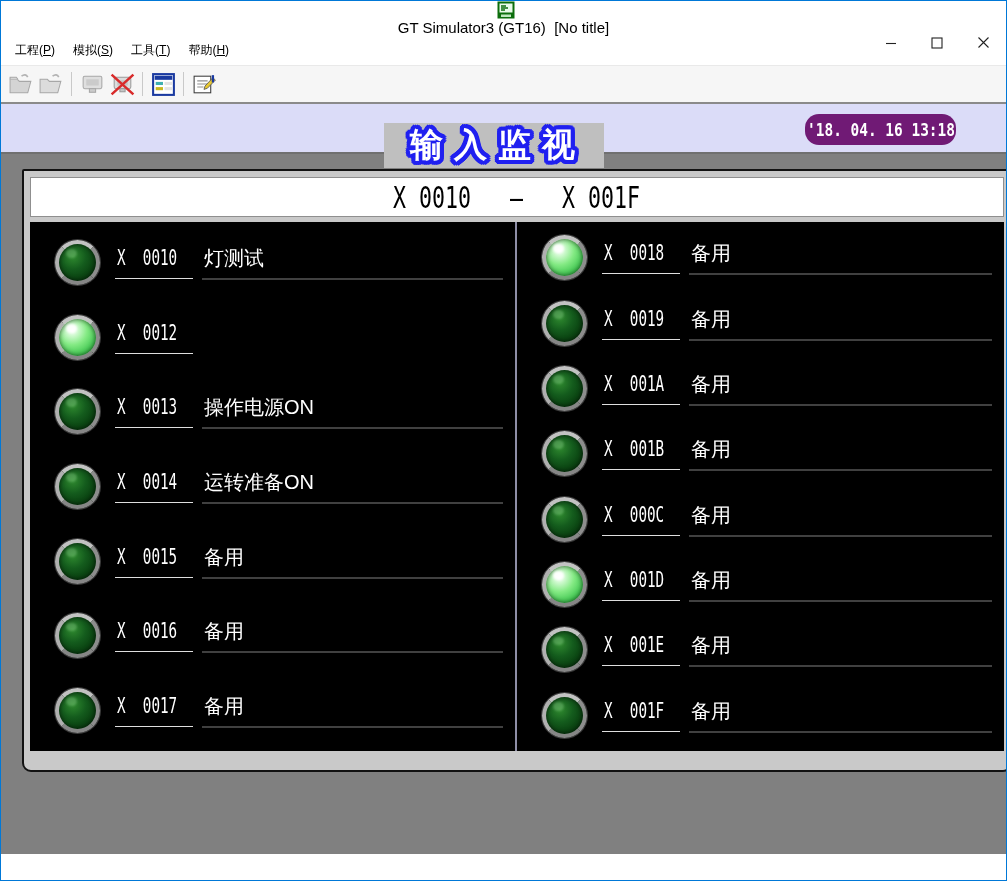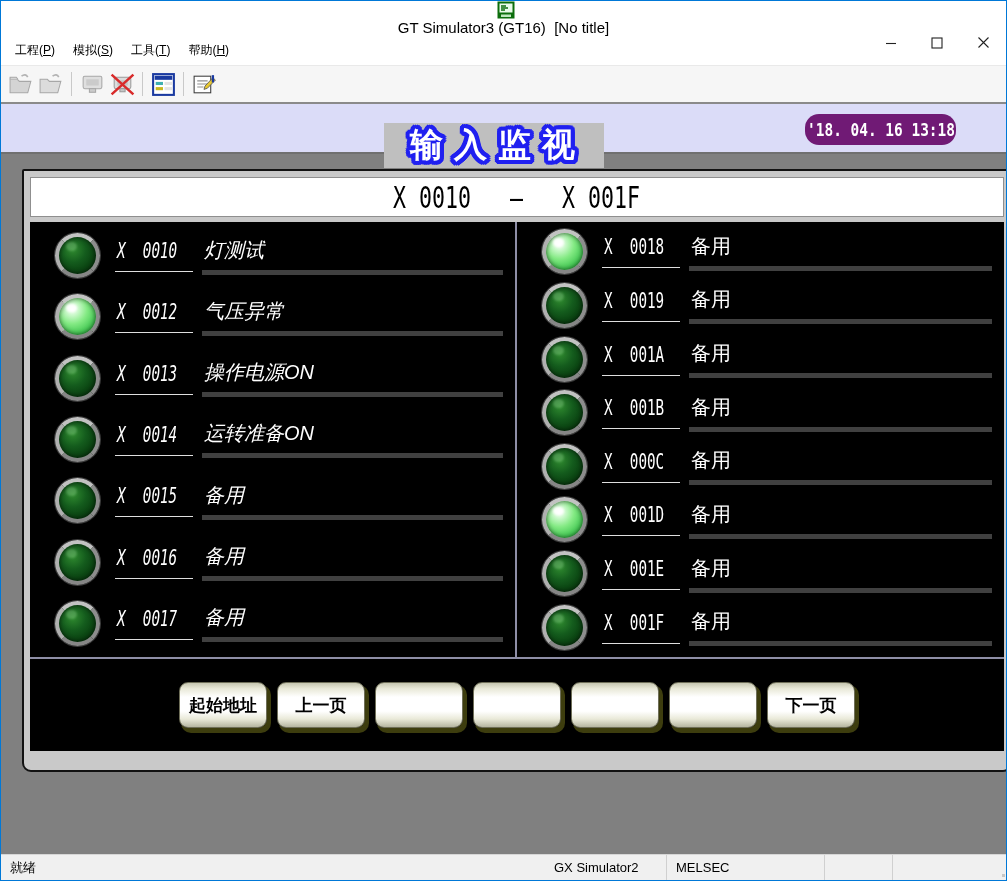--- a/index.html
+++ b/index.html
@@ -45,35 +45,35 @@
   
   .panel{position:absolute;left:21px;top:67px;width:990px;height:603px;
     background:#c9c9c9;border:2px solid #121212;border-radius:2px 2px 9px 9px;padding:6px;}
   .range-band{height:40px;background:#fff;border:1px solid #8f8f8f;
     display:flex;align-items:center;justify-content:center;}
   .range-band span{font-family:"DejaVu Sans Mono", monospace;font-size:30px;color:#000;
     white-space:pre;transform:scaleX(.72);}
   .panel-black{margin-top:5px;height:529px;background:#000;display:flex;flex-direction:column;}
   .grid{flex:1;display:flex;min-height:0;}
   .lamp-col{width:50%;display:flex;flex-direction:column;justify-content:space-around;padding:3px 0;}
-  .lamp-col.left{border-right:2px solid #8e8ea6;font-style:italic;}
+  .lamp-col.left{border-right:2px solid #8e8ea6;}
   .lamp-row{display:flex;align-items:center;height:50px;padding-left:25px;}
   .lamp{width:45px;height:45px;flex:none;border-radius:50%;position:relative;
     border:4px solid;border-color:#c2c2c2 #8d8d8d #868686 #b0b0b0;
     box-shadow:0 0 0 1px #3c3c3c, inset 0 0 5px rgba(0,0,0,.65);
     background:radial-gradient(circle at 38% 34%, #2f8a2f 0%, #145c1d 38%, #0a4211 68%, #052c08 100%);}
   .lamp::after{content:"";position:absolute;left:20%;top:14%;width:28%;height:24%;border-radius:50%;
     background:rgba(150,215,150,.35);filter:blur(1px);}
   .lamp.lit{background:radial-gradient(circle at 36% 30%, #ffffff 0%, #d2fad2 15%, #84ea84 42%, #43c853 72%, #2aa238 100%);}
   .lamp.lit::after{background:rgba(255,255,255,.9);}
   .addr{width:78px;margin-left:15px;flex:none;border-bottom:1px solid #dedede;
     padding:0 2px 8px 2px;overflow:visible;}
   .addr span{display:inline-block;font-family:"DejaVu Sans Mono", monospace;font-size:21px;color:#fff;
     white-space:pre;transform:scaleX(.68);transform-origin:left center;}
-  .desc{flex:1;margin-left:9px;margin-right:12px;border-bottom:5px solid #404040;
+  .desc{flex:1;margin-left:9px;margin-right:12px;border-bottom:2px solid #404040;
     padding:0 2px 6px 2px;font-size:20px;color:#fff;white-space:nowrap;overflow:hidden;}
   .btn-zone{height:94px;border-top:2px solid #8e8ea6;display:flex;align-items:center;justify-content:center;gap:10px;}
   .fkey{width:88px;height:46px;border-radius:9px;border:1px solid #6e6e58;
     background:linear-gradient(180deg,#c6c6b0 0%,#e9e9d8 13%,#ffffff 32%,#ffffff 64%,#e9e9d8 82%,#b5b5a0 100%);
     box-shadow:3px 4px 0 1px #3d3d0e;
     display:flex;align-items:center;justify-content:center;
     font-size:17px;font-weight:bold;color:#000;white-space:nowrap;}
   
   .statusbar{position:absolute;left:0;right:0;bottom:0;height:26px;background:#f0f0f0;
     border-top:1px solid #d6d6d6;display:flex;align-items:center;font-size:13px;}
@@ -199,21 +199,20 @@
   <div class="lamp-row">
     <span class="lamp"></span>
     <span class="addr"><span>X  0010</span></span>
     <span class="desc">灯测试</span>
   </div>
 
 
   <div class="lamp-row">
     <span class="lamp lit"></span>
     <span class="addr"><span>X  0012</span></span>
-    <span class="desc">气压异常</span>
   </div>
 
   <div class="lamp-row">
     <span class="lamp"></span>
     <span class="addr"><span>X  0013</span></span>
     <span class="desc">操作电源ON</span>
   </div>
 
   <div class="lamp-row">
     <span class="lamp"></span>
@@ -282,36 +281,18 @@
     <span class="desc">备用</span>
   </div>
 
   <div class="lamp-row">
     <span class="lamp"></span>
     <span class="addr"><span>X  001F</span></span>
     <span class="desc">备用</span>
   </div>
 </div>
         </div>
-        <div class="btn-zone" id="fkeys">
-            <div class="fkey">起始地址</div>
-            <div class="fkey">上一页</div>
-            <div class="fkey"></div>
-            <div class="fkey"></div>
-            <div class="fkey"></div>
-            <div class="fkey"></div>
-            <div class="fkey">下一页</div>
-          </div>
-      </div>
-    </div>
-  </div>
-
-  <div class="statusbar">
-    <span class="sb-state">就绪</span>
-    <span class="sb-cell sb-sim">GX Simulator2</span>
-    <span class="sb-cell sb-plc">MELSEC</span>
-    <span class="sb-cell sb-e1"></span>
-    <span class="sb-cell sb-e2">
-      <i class="grip"></i>
-    </span>
-  </div>
+      </div>
+    </div>
+  </div>
+
 
 </div>
 
 </body></html>

